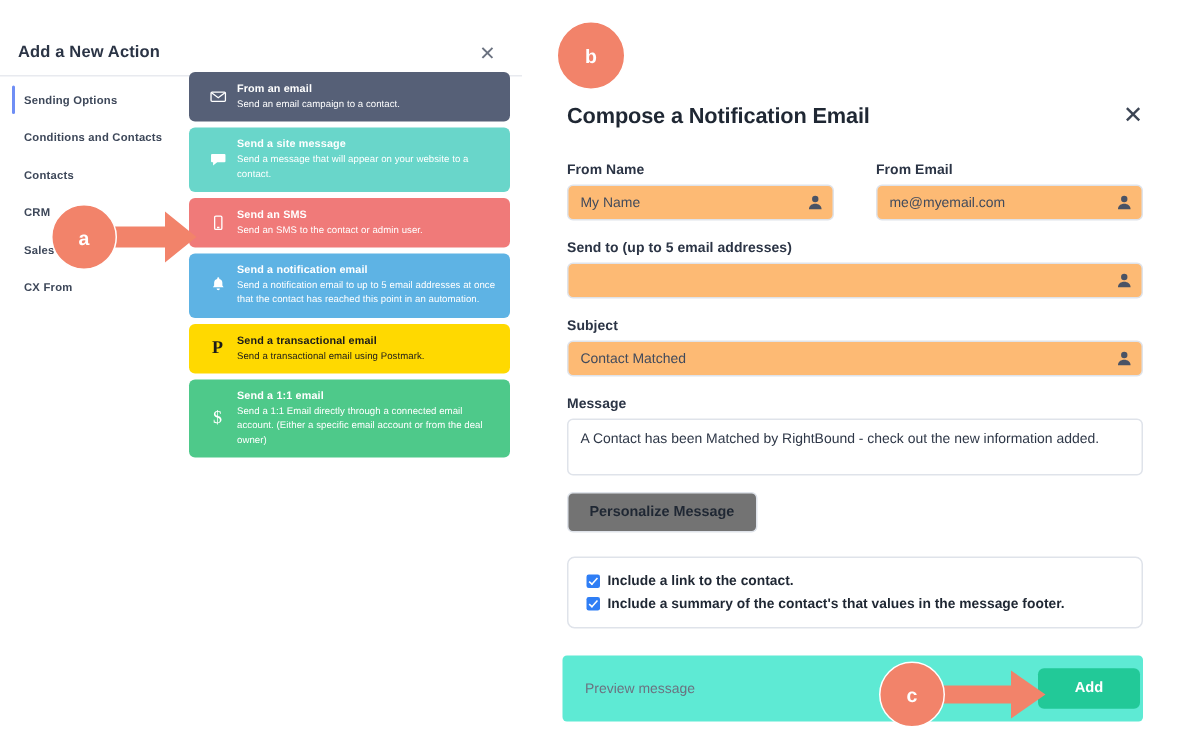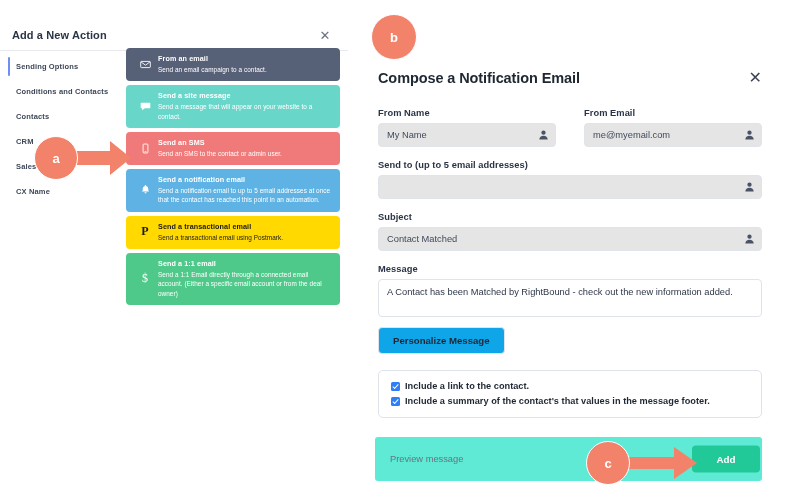--- a/index.html
+++ b/index.html
@@ -187,21 +187,21 @@
   }
   .input-wrap {
     position: relative;
   }
   .text-input {
     width: 100%;
     box-sizing: border-box;
     height: 24px;
     border: 1px solid #dfe3ea;
     border-radius: 4px;
-    background: #e5e5e5;
+    background: #fdba74;
     font-size: 9.3px;
     font-family: "Liberation Sans", sans-serif;
     color: #404a5c;
     padding: 0 26px 0 8px;
     outline: none;
   }
   .text-input::placeholder { color: #9aa2b1; }
   .person-icon {
     position: absolute;
     right: 7px;
@@ -235,21 +235,21 @@
     padding: 6px 8px;
     resize: none;
     outline: none;
     line-height: 13px;
   }
   .personalize-btn {
     margin-top: 6px;
     display: inline-block;
     border: 1px solid #dfe3ea;
     border-radius: 4px;
-    background: #0ea5e9;
+    background: #737373;
     padding: 7px 14px;
     font-size: 9.6px;
     font-weight: bold;
     color: #1f2733;
     font-family: "Liberation Sans", sans-serif;
     cursor: pointer;
   }
 
   .check-box-panel {
     margin-top: 16px;
@@ -367,21 +367,21 @@
     <div class="side-item">
       <span>Contacts</span>
     </div>
     <div class="side-item">
       <span>CRM</span>
     </div>
     <div class="side-item">
       <span>Sales</span>
     </div>
     <div class="side-item">
-      <span>CX Name</span>
+      <span>CX From</span>
     </div>
   </div>
 
   <div class="cards">
 
     <div class="card c-email">
       <div class="card-icon">
         <svg viewBox="0 0 16 16" width="11" height="11" fill="none" stroke="currentColor" stroke-width="1.3">
           <rect x="1" y="3.5" width="14" height="9" rx="1"></rect>
           <path d="M1.5 4.2 L8 9 L14.5 4.2"></path>

